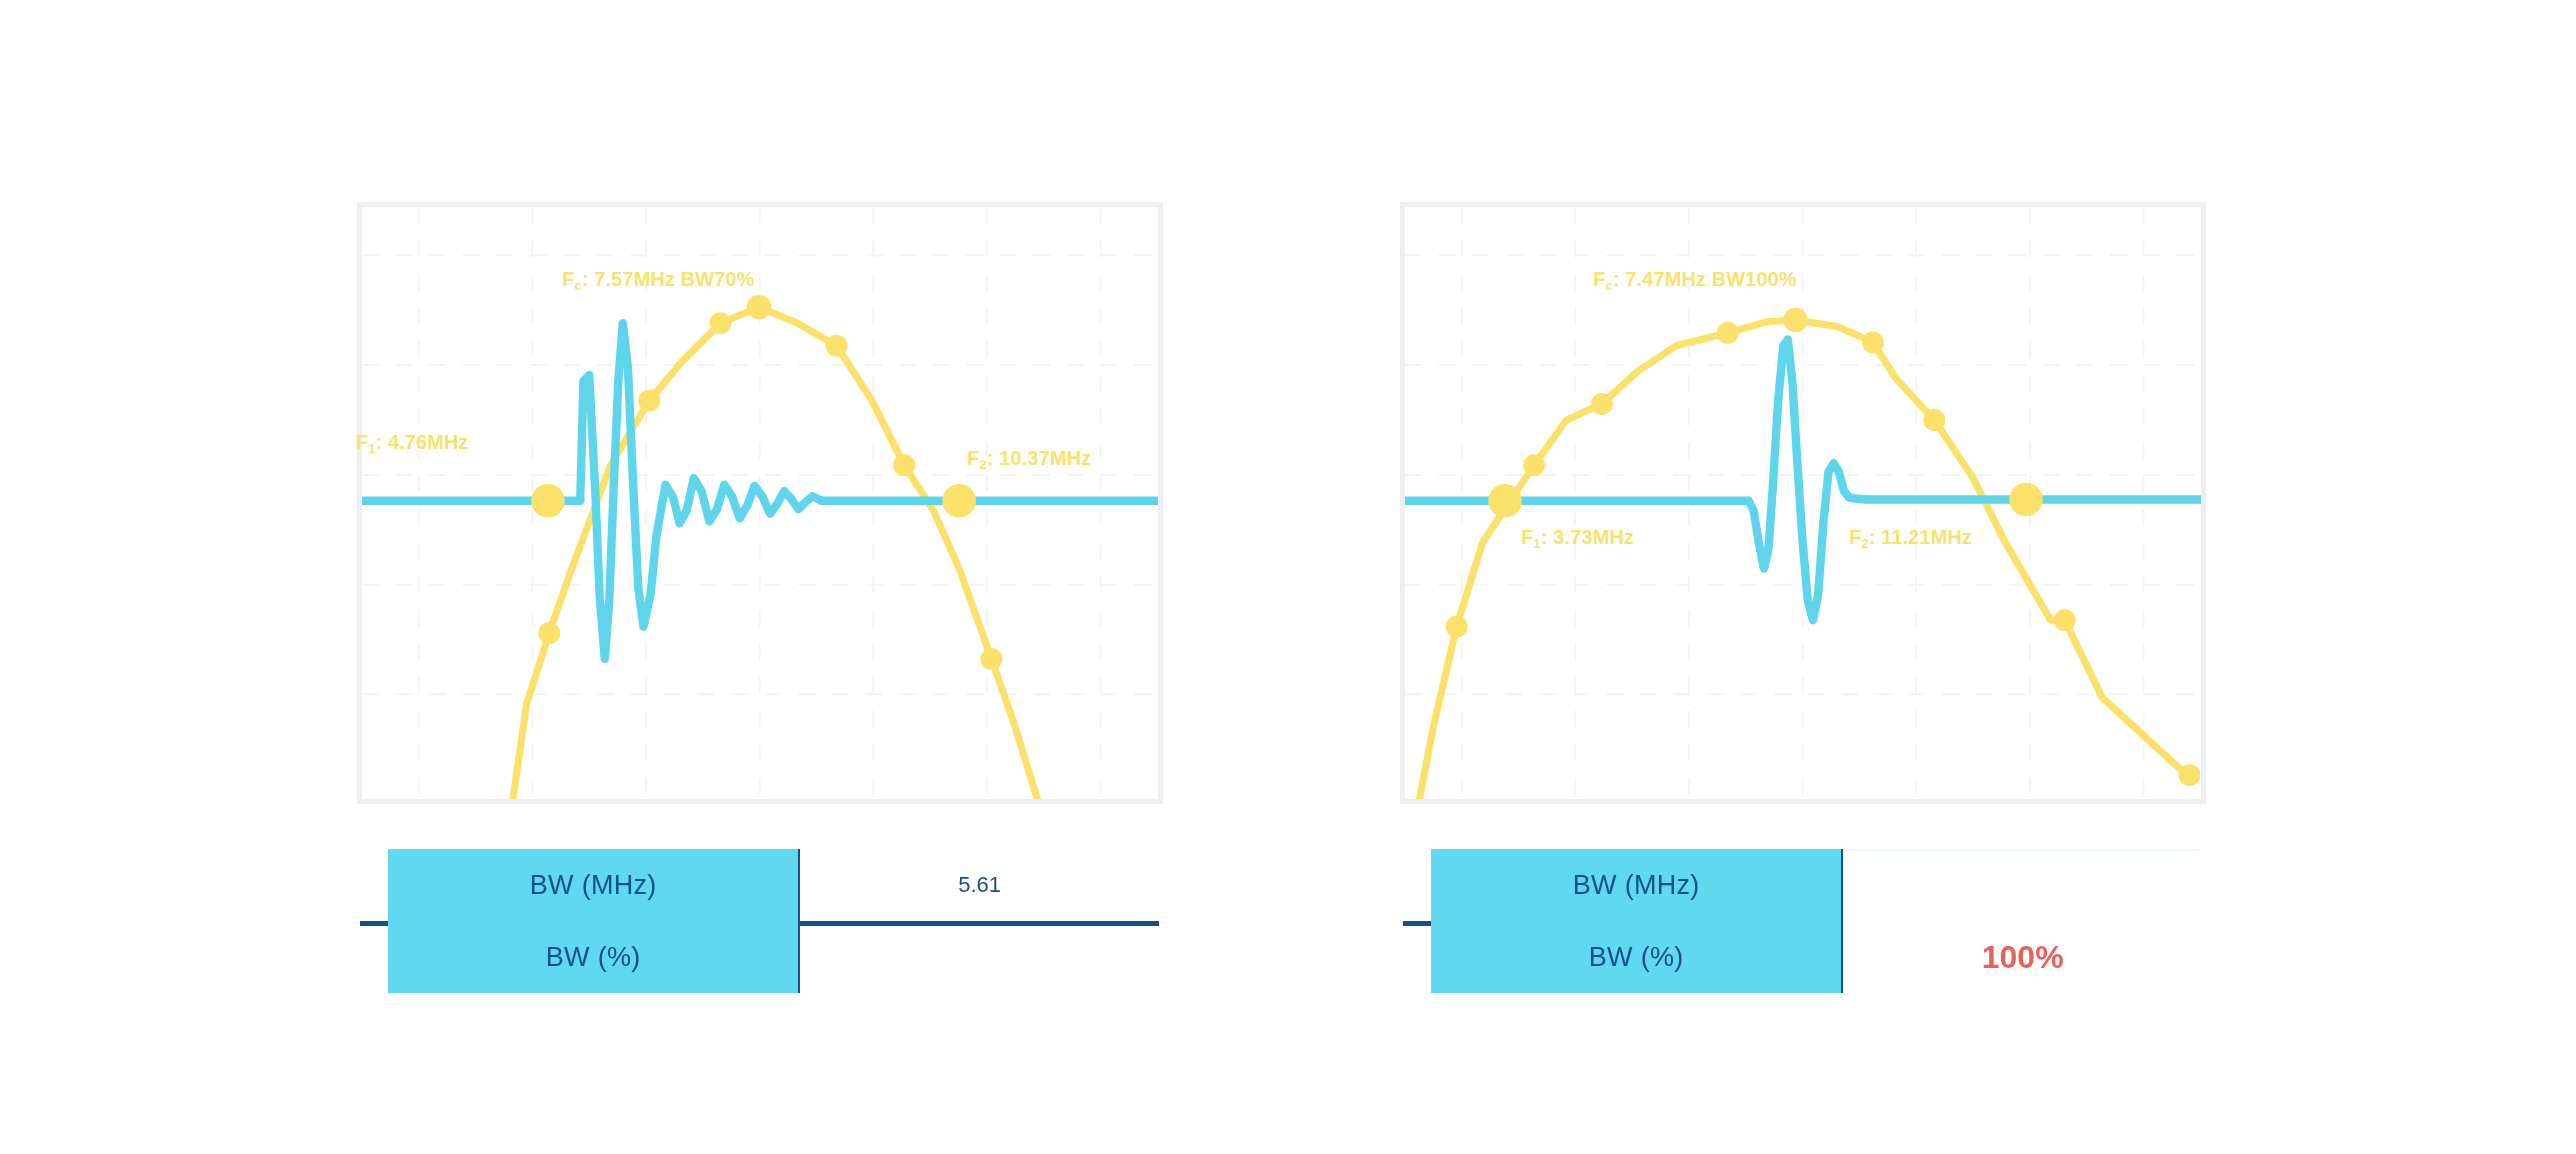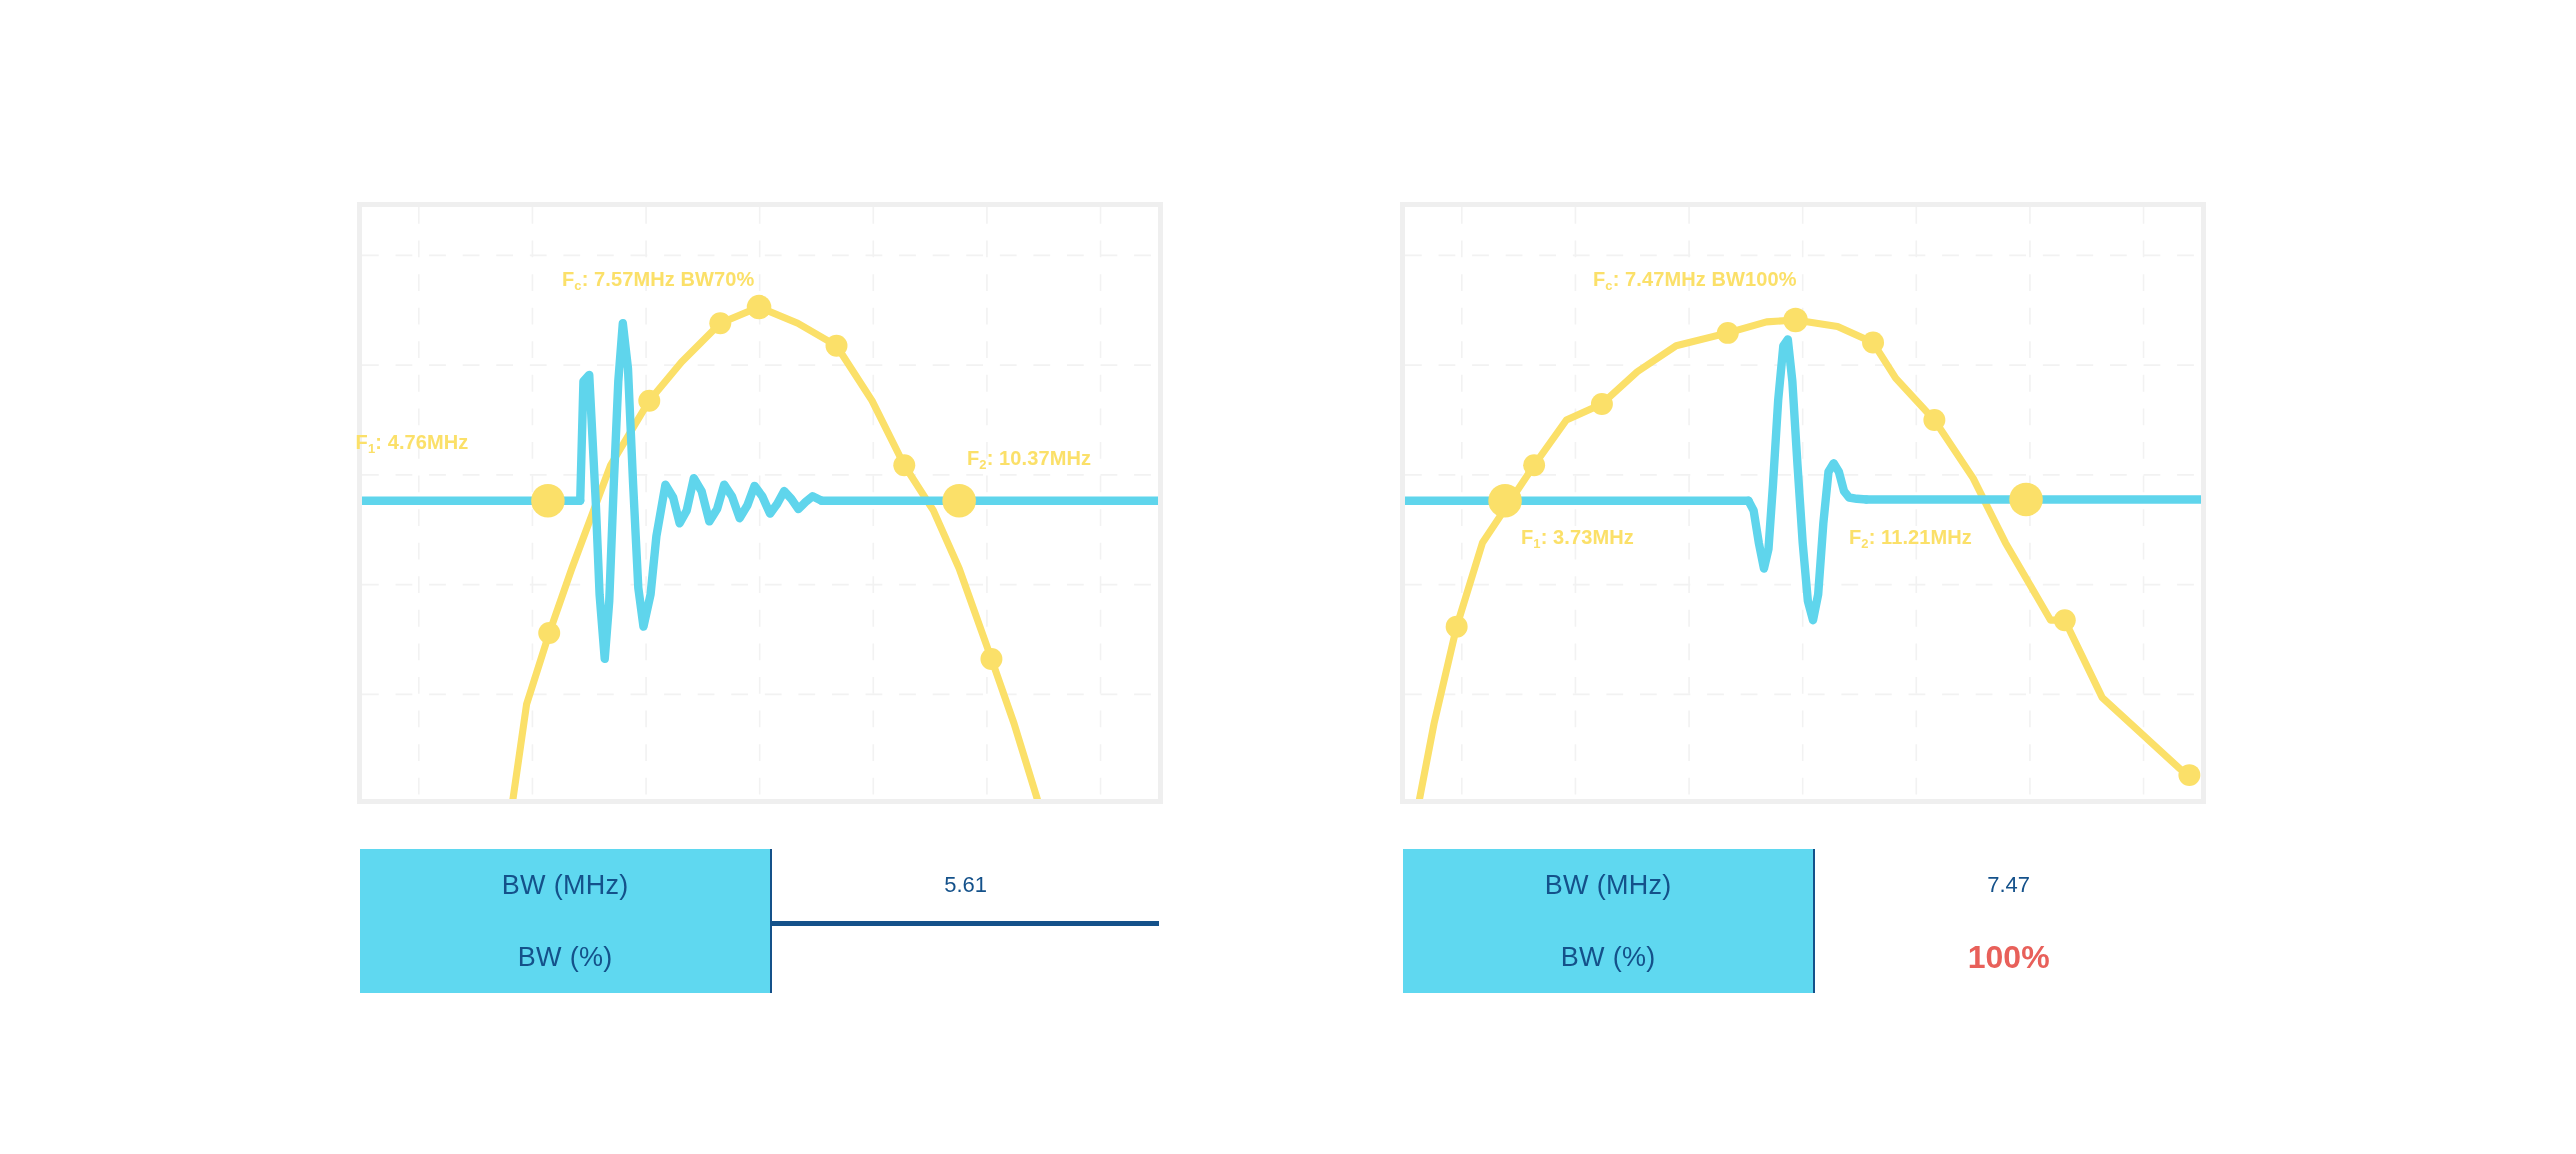--- a/index.html
+++ b/index.html
@@ -40,20 +40,21 @@
     background:#14518a;
   }
   .bw-table .rule-top{
     position:absolute;left:412px;top:0px;width:386px;height:1.9px;
     background:#eaf7fb;
   }
   .bw-row{
     position:relative;
     display:flex;
     height:72px;
+    margin-left:28px;
   }
   .bw-label{
     width:412px;
     background:#5fd8f0;
     color:#14518a;
     display:flex;align-items:center;justify-content:center;
     font-size:27px;letter-spacing:0.3px;
     box-sizing:border-box;
     border-right:2.6px solid #14518a;
   }
@@ -222,21 +223,20 @@
       </div>
       <div class="ann" style="left:444px;top:319px;">
         <span>F</span><sub>2</sub><span>: 11.21MHz</span>
       </div>
     </div>
 
     <div class="bw-table">
       <div class="rule-top"></div>
       <div class="bw-row">
         <div class="bw-label">BW (MHz)</div>
-        <div class="bw-value">7.47</div>
       </div>
       <div class="rule"></div>
       <div class="bw-row">
         <div class="bw-label">BW (%)</div>
         <div class="bw-value accent">100%</div>
       </div>
     </div>
   </div>
 
 </div>

